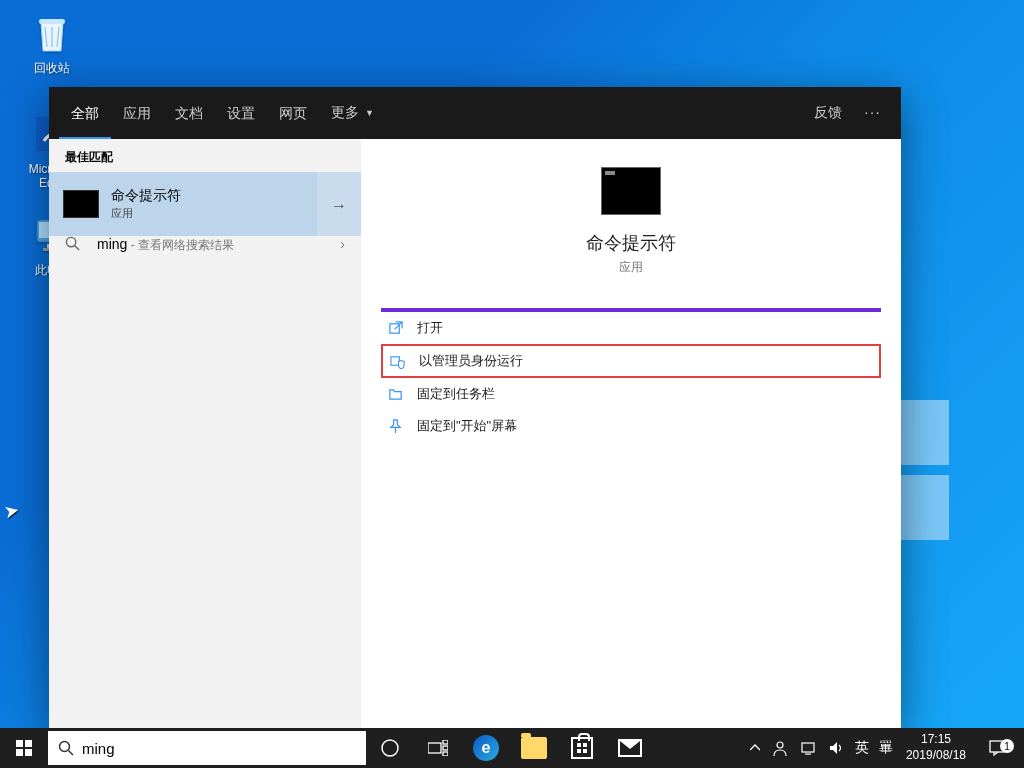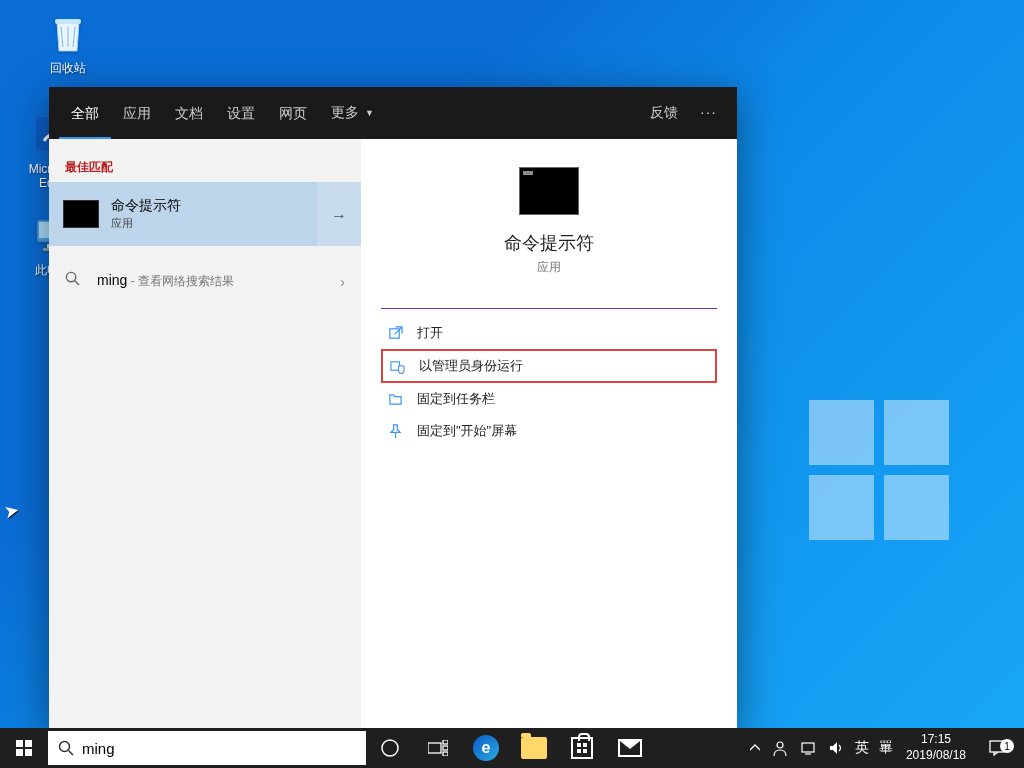--- a/index.html
+++ b/index.html
@@ -1,55 +1,55 @@
 <!DOCTYPE html>
 <html><head>
 <meta charset="utf-8">
 <style>
 *{margin:0;padding:0;box-sizing:border-box;font-family:"Microsoft YaHei","Segoe UI",sans-serif;-webkit-font-smoothing:antialiased}
 body{width:1024px;height:768px;background:linear-gradient(135deg,#0a6dd6 0%,#0a6dd6 30%,#0d8ae8 50%,#18a8f8 100%);overflow:hidden;position:relative}
 .win-logo{position:absolute;right:75px;top:400px;width:140px;height:140px;display:grid;grid-template-columns:1fr 1fr;grid-template-rows:1fr 1fr;gap:10px;opacity:.8}
 .win-logo>div{background:rgba(255,255,255,.55)}
 .desktop-icon{position:absolute;display:flex;flex-direction:column;align-items:center;width:76px;color:#fff;text-shadow:1px 1px 2px rgba(0,0,0,.6);font-size:12px;cursor:pointer}
 .desktop-icon .ico{width:48px;height:48px;margin-bottom:4px;display:flex;align-items:center;justify-content:center}
-.recycle-bin{left:30px;top:8px}
+.recycle-bin{left:14px;top:8px}
 .edge-icon{left:15px;top:110px}
 .this-pc{left:15px;top:210px}
 .recycle-bin .ico svg{filter:drop-shadow(0 1px 1px rgba(0,0,0,.3))}
 .this-pc .ico svg{filter:drop-shadow(0 1px 1px rgba(0,0,0,.3))}
-.search-panel{position:absolute;left:49px;top:87px;width:688px;height:641px;background:#fff;box-shadow:0 10px 40px rgba(0,0,0,.45);display:flex;flex-direction:column}
+.search-panel{position:absolute;left:49px;top:87px;width:852px;height:641px;background:#fff;box-shadow:0 10px 40px rgba(0,0,0,.45);display:flex;flex-direction:column}
 .sp-header{height:52px;background:#1a1a1a;display:flex;align-items:center;padding:0 10px;color:#fff;font-size:14px}
 .sp-tab{padding:0 12px;height:52px;line-height:52px;cursor:pointer;color:#ccc}
 .sp-tab.active{color:#fff;border-bottom:2px solid #3b94f7}
 .sp-more{padding:0 12px;cursor:pointer;display:flex;align-items:center;color:#ccc;height:52px}
 .sp-header-right{margin-left:auto;display:flex;align-items:flex-start}
 .sp-feedback{color:#ccc;padding:0 12px;cursor:pointer}
 .sp-dots{padding:0 10px;cursor:pointer;color:#ccc;letter-spacing:1px}
 .sp-body{flex:1;display:flex}
 .sp-left{width:312px;background:#f2f2f2;display:flex;flex-direction:column}
-.sect-label{padding:20px 16px 6px;font-size:12px;font-weight:600;color:#b91c1c}
+.sect-label{padding:10px 16px 6px;font-size:12px;font-weight:600;color:#000000}
 .best-match{background:#bcd5ea;display:flex;align-items:center;height:64px}
 .bm-main{display:flex;align-items:center;padding:0 14px;flex:1}
 .bm-thumb{width:36px;height:28px;background:#000;margin-right:12px;border:1px solid #333}
 .bm-txt .t1{font-size:14px;color:#000}
 .bm-txt .t2{font-size:11px;color:#444;margin-top:1px}
 .bm-arrow{width:44px;height:64px;background:#c9dced;display:flex;align-items:center;justify-content:center;color:#555;font-size:16px}
-.web-item{display:flex;align-items:flex-end;padding:0 16px;height:44px;cursor:pointer}
+.web-item{display:flex;align-items:flex-start;padding:0 16px;height:44px;cursor:pointer}
 .web-item .q{width:18px;margin-right:14px;color:#666}
 .web-item .main{flex:1;font-size:14px}
 .web-item .main b{font-weight:normal;color:#000}
 .web-item .main .sub{color:#767676;font-size:12px}
 .web-item .chev{color:#888;font-size:14px}
 .sp-right{flex:1;background:#fff;padding-top:28px;display:flex;flex-direction:column;align-items:stretch}
 .pr-top{display:flex;flex-direction:column;align-items:center}
 .pr-thumb{width:60px;height:48px;background:#000;border:1px solid #666;margin-bottom:16px;position:relative}
 .pr-thumb::after{content:"";position:absolute;left:3px;top:3px;width:10px;height:4px;background:#888}
 .pr-title{font-size:18px;color:#222;font-weight:400}
 .pr-sub{font-size:12px;color:#767676;margin-top:4px}
-.pr-actions{border-top:1px solid #6d28d9;margin:32px 20px 0;padding-top:8px}
+.pr-actions{border-top:4px solid #6d28d9;margin:32px 20px 0;padding-top:0}
 .pr-action{display:flex;align-items:center;height:32px;cursor:pointer;font-size:13px;color:#222;padding:0 4px}
 .pr-action .aico{width:20px;margin-right:12px;color:#3b94f7;display:flex;justify-content:center}
 .pr-action.hl{border:2px solid #e04040;height:34px}
 .taskbar{position:absolute;left:0;bottom:0;right:0;height:40px;background:#1f1f1f;display:flex;align-items:stretch;color:#fff}
 .tb-start{width:48px;display:flex;align-items:center;justify-content:center;cursor:pointer}
 .tb-start svg{width:16px;height:16px}
 .tb-search{width:318px;background:#fff;display:flex;align-items:center;padding:0 10px;margin-top:3px;margin-bottom:3px}
 .tb-search input{flex:1;border:0;outline:0;font-size:15px;color:#000;background:transparent;padding-left:8px}
 .tb-btn{width:48px;display:flex;align-items:center;justify-content:center;cursor:pointer;color:#fff}
 .tb-btn.cortana{color:#fff}

